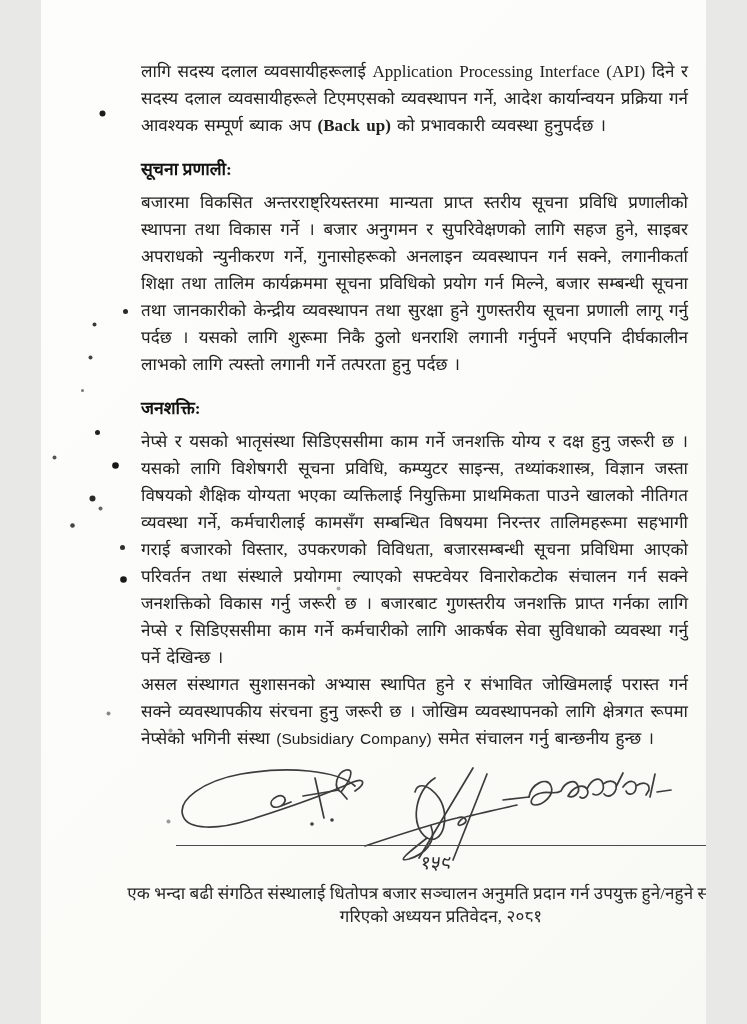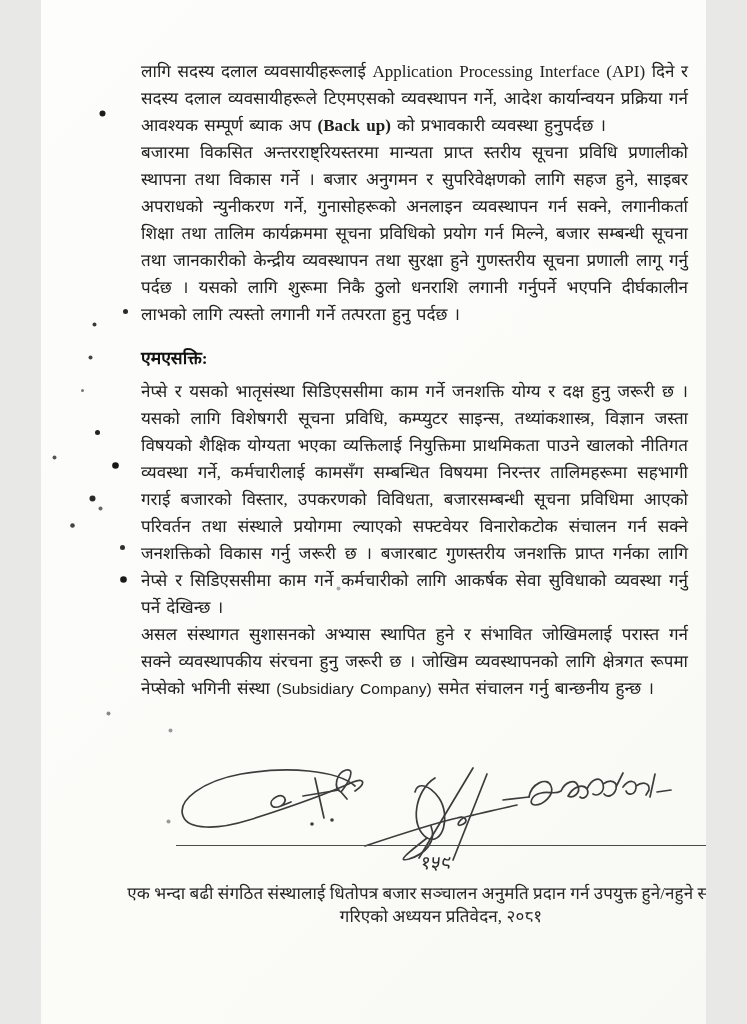--- a/index.html
+++ b/index.html
@@ -109,23 +109,24 @@
 <body>
 
 <div class="page">
 
   <div class="speckles"></div>
 
   <div class="content">
 
     <p class="para"><span>लागि सदस्य दलाल व्यवसायीहरूलाई Application Processing Interface (API) दिने र सदस्य दलाल व्यवसायीहरूले टिएमएसको व्यवस्थापन गर्ने, आदेश कार्यान्वयन प्रक्रिया गर्न आवश्यक सम्पूर्ण ब्याक अप </span><span class="bold-inline">(Back up)</span><span> को प्रभावकारी व्यवस्था हुनुपर्दछ ।</span></p>
 
+    <h3 class="heading">सूचना प्रणाली:</h3>
     <p class="para">बजारमा विकसित अन्तरराष्ट्रियस्तरमा मान्यता प्राप्त स्तरीय सूचना प्रविधि प्रणालीको स्थापना तथा विकास गर्ने । बजार अनुगमन र सुपरिवेक्षणको लागि सहज हुने, साइबर अपराधको न्युनीकरण गर्ने, गुनासोहरूको अनलाइन व्यवस्थापन गर्न सक्ने, लगानीकर्ता शिक्षा तथा तालिम कार्यक्रममा सूचना प्रविधिको प्रयोग गर्न मिल्ने, बजार सम्बन्धी सूचना तथा जानकारीको केन्द्रीय व्यवस्थापन तथा सुरक्षा हुने गुणस्तरीय सूचना प्रणाली लागू गर्नु पर्दछ । यसको लागि शुरूमा निकै ठुलो धनराशि लगानी गर्नुपर्ने भएपनि दीर्घकालीन लाभको लागि त्यस्तो लगानी गर्ने तत्परता हुनु पर्दछ ।</p>
 
-    <h3 class="heading">एमएसक्ति:</h3>
+    <h3 class="heading">जनशक्ति:</h3>
     <p class="para">नेप्से र यसको भातृसंस्था सिडिएससीमा काम गर्ने जनशक्ति योग्य र दक्ष हुनु जरूरी छ । यसको लागि विशेषगरी सूचना प्रविधि, कम्प्युटर साइन्स, तथ्यांकशास्त्र, विज्ञान जस्ता विषयको शैक्षिक योग्यता भएका व्यक्तिलाई नियुक्तिमा प्राथमिकता पाउने खालको नीतिगत व्यवस्था गर्ने, कर्मचारीलाई कामसँग सम्बन्धित विषयमा निरन्तर तालिमहरूमा सहभागी गराई बजारको विस्तार, उपकरणको विविधता, बजारसम्बन्धी सूचना प्रविधिमा आएको परिवर्तन तथा संस्थाले प्रयोगमा ल्याएको सफ्टवेयर विनारोकटोक संचालन गर्न सक्ने जनशक्तिको विकास गर्नु जरूरी छ । बजारबाट गुणस्तरीय जनशक्ति प्राप्त गर्नका लागि नेप्से र सिडिएससीमा काम गर्ने कर्मचारीको लागि आकर्षक सेवा सुविधाको व्यवस्था गर्नु पर्ने देखिन्छ ।</p>
 
     <p class="para"><span>असल संस्थागत सुशासनको अभ्यास स्थापित हुने र संभावित जोखिमलाई परास्त गर्न सक्ने व्यवस्थापकीय संरचना हुनु जरूरी छ । जोखिम व्यवस्थापनको लागि क्षेत्रगत रूपमा नेप्सेको भगिनी संस्था </span><span class="latin-sans">(Subsidiary Company)</span><span> समेत संचालन गर्नु बान्छनीय हुन्छ ।</span></p>
 
   </div>
 
   <svg class="signatures-svg" viewBox="0 0 540 105">
 
     <g>
       <path d="M186,22 C168,6 118,2 72,10 C34,17 8,36 14,52 C19,66 48,66 80,56 C118,44 162,28 184,18 C196,13 197,20 186,27"></path>

